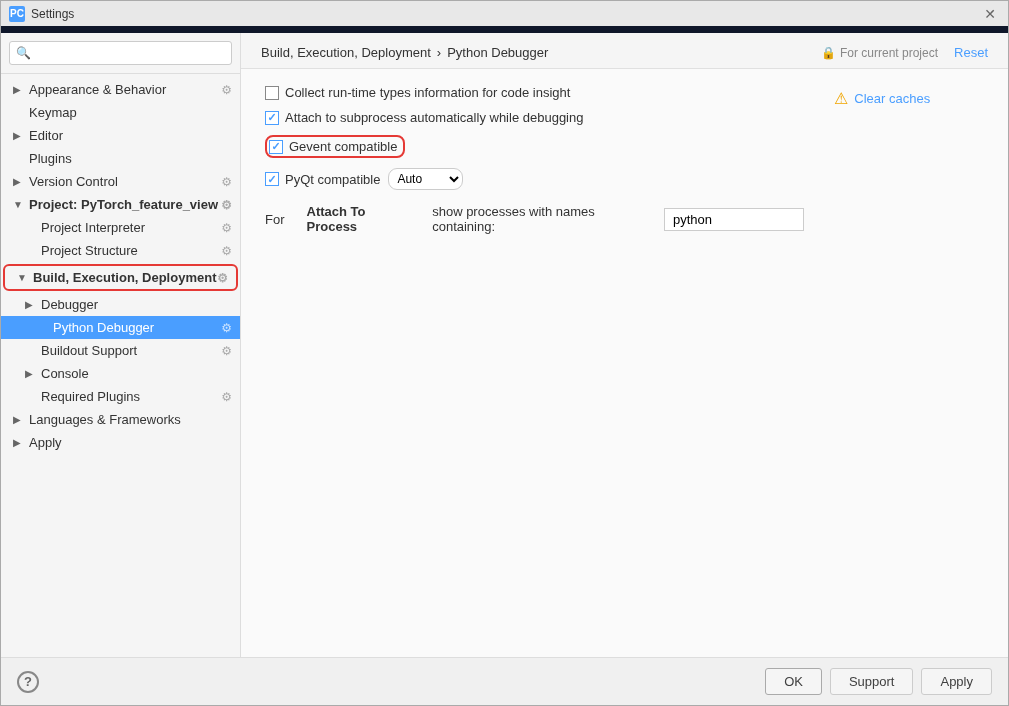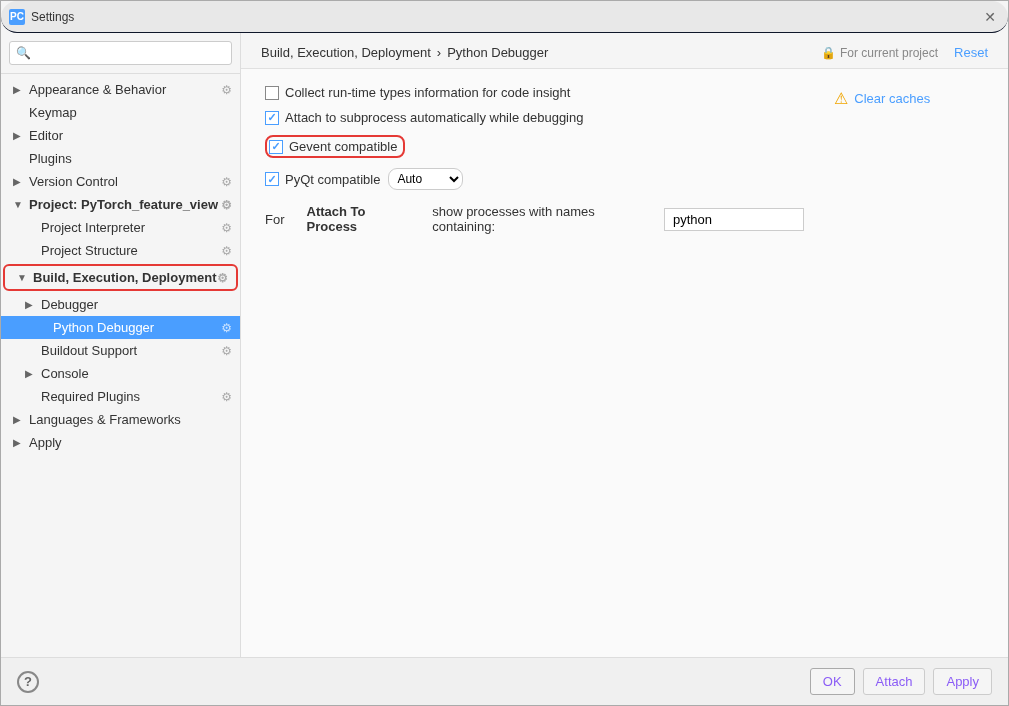--- a/index.html
+++ b/index.html
@@ -20,23 +20,22 @@
       box-shadow: 2px 2px 10px rgba(0,0,0,0.3);
       display: flex;
       flex-direction: column;
     }
     .title-bar {
       background: #e8e8e8;
       height: 32px;
       display: flex;
       align-items: center;
       padding: 0 8px;
-      border-bottom: 1px solid #0f172a;
+      border-bottom: 7px solid #0f172a;
       flex-shrink: 0;
-      border-radius: 16px;
     }
     .title-bar-icon {
       width: 16px;
       height: 16px;
       margin-right: 6px;
       background: #4a9eff;
       border-radius: 2px;
       display: flex;
       align-items: center;
       justify-content: center;
@@ -284,27 +283,27 @@
       justify-content: center;
       font-size: 13px;
       font-weight: bold;
     }
     .footer-buttons {
       margin-left: auto;
       display: flex;
       gap: 8px;
     }
     .btn {
-      padding: 5px 12px;
+      padding: 5px 18px;
       border: 1px solid #ccc;
       border-radius: 3px;
       background: #f5f5f5;
       font-size: 13px;
       cursor: pointer;
-      color: #8b5cf6;
+      color: #404040;
     }
     .btn.primary {
       background: #f5f5f5;
       border-color: #aaa;
     }
     .right-col {
       min-width: 160px;
       display: flex;
       flex-direction: column;
       gap: 8px;
@@ -498,17 +497,17 @@
           </div>
         </div>
       </div>
     </div>
   </div>
 
   <div class="footer">
     <div class="footer-help">?</div>
     <div class="footer-buttons">
       <button class="btn primary">OK</button>
-      <button class="btn">Attach</button>
+      <button class="btn">Support</button>
       <button class="btn">Apply</button>
     </div>
   </div>
 </div>
 
 </body></html>

